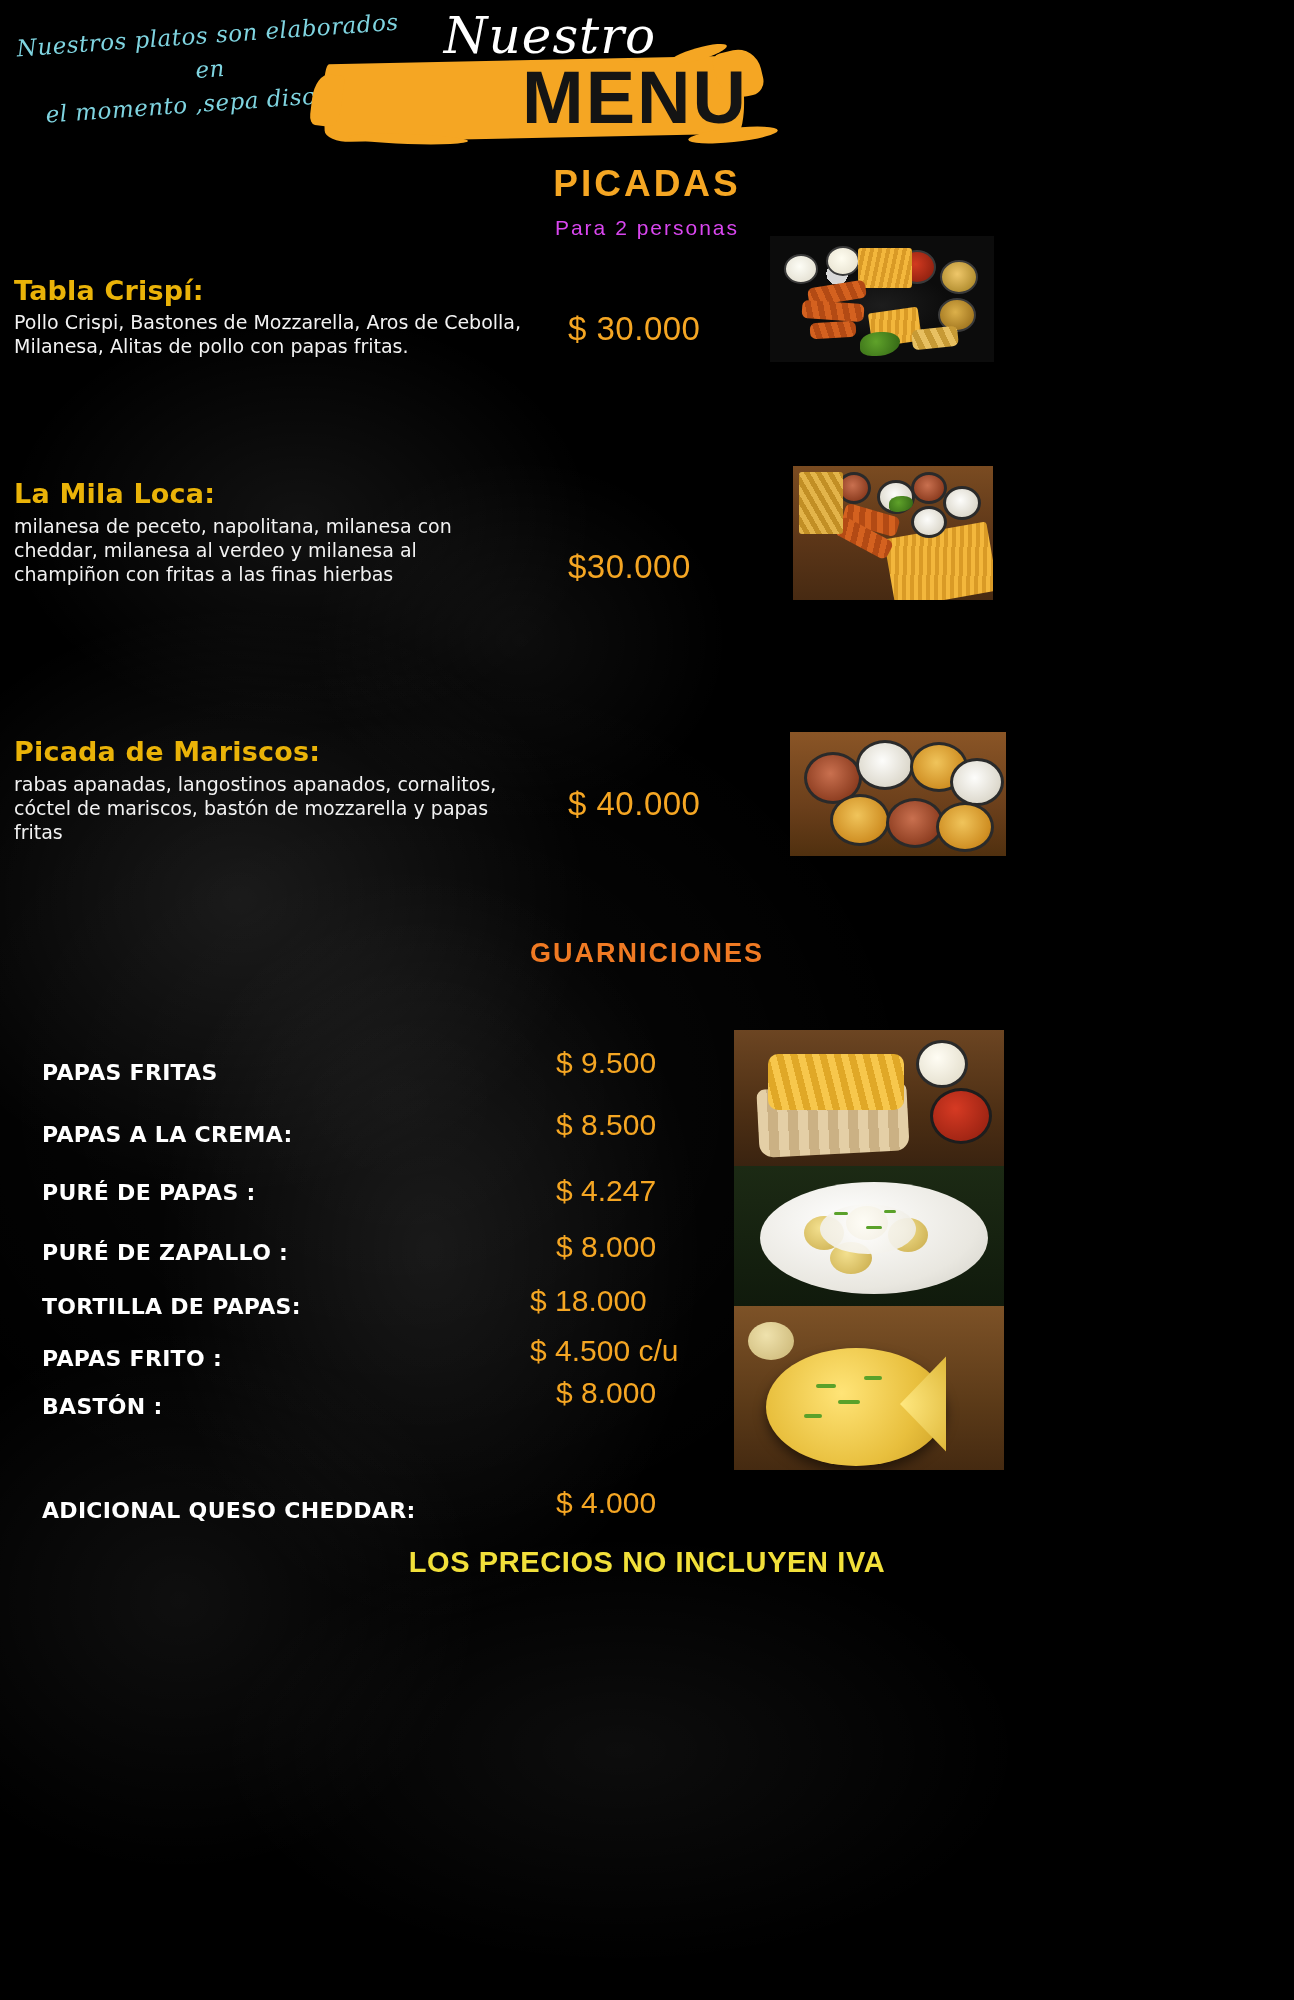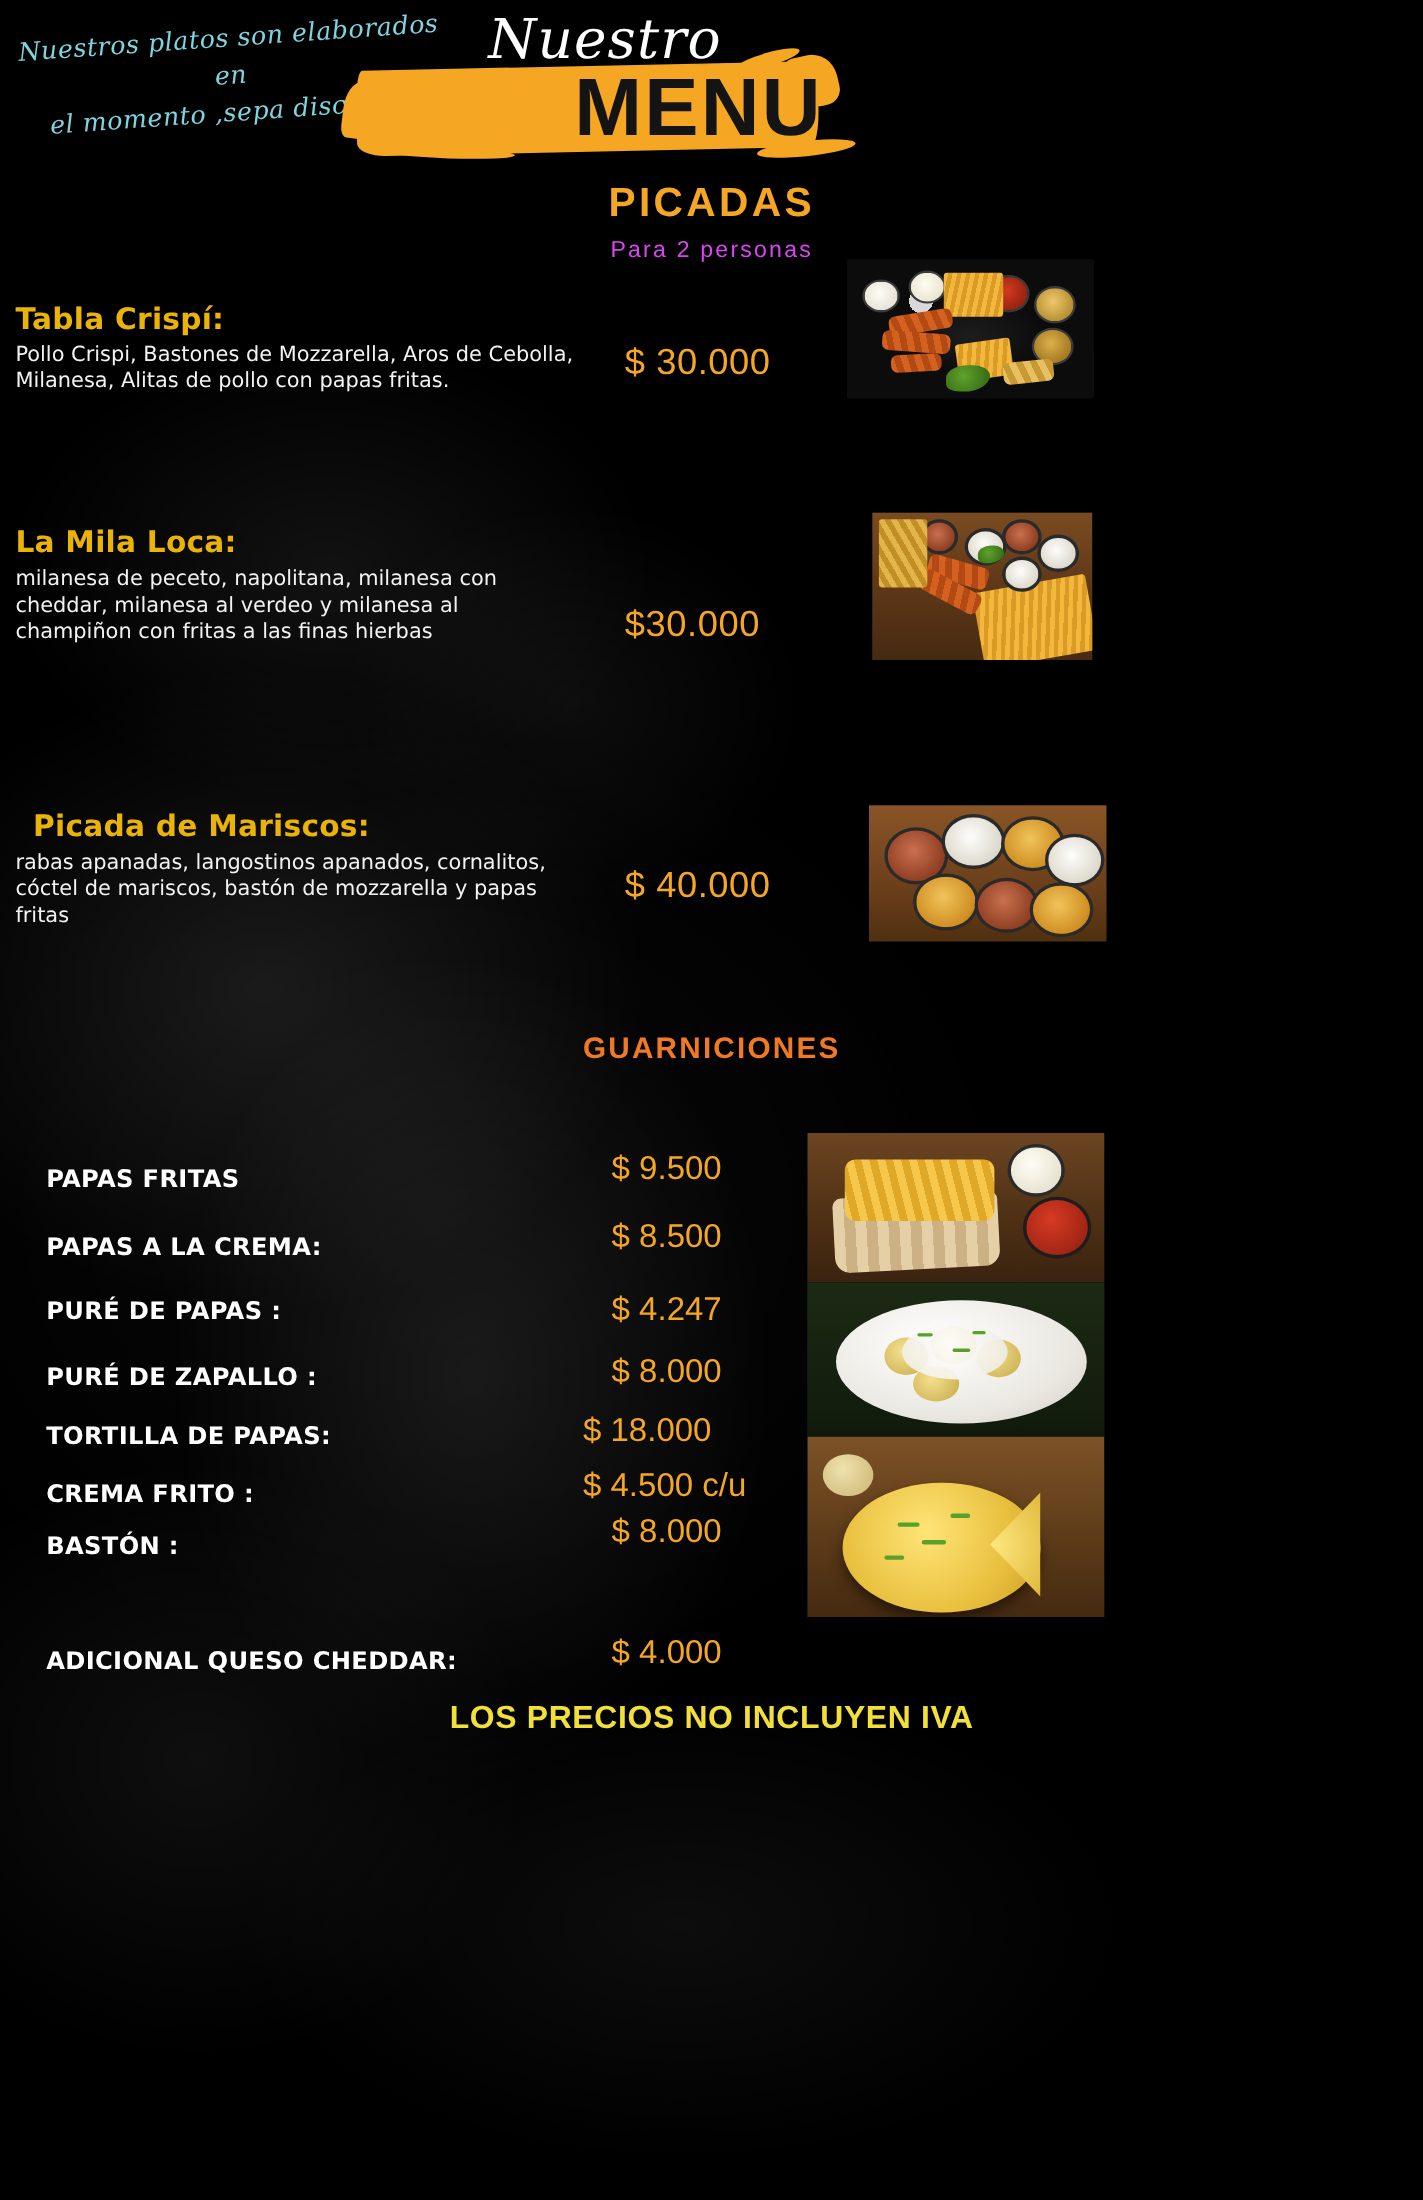--- a/index.html
+++ b/index.html
@@ -397,21 +397,21 @@
   <div class="bowl white" style="left:84px; top:14px; width:32px; height:28px;"></div>
   <div class="bowl dark" style="left:118px; top:6px; width:30px; height:26px;"></div>
   <div class="bowl white" style="left:150px; top:20px; width:32px; height:28px;"></div>
   <div class="bowl white" style="left:118px; top:40px; width:30px; height:26px;"></div>
   <div class="chicken" style="left:50px; top:44px; width:56px; height:20px; transform:rotate(16deg);"></div>
   <div class="chicken" style="left:42px; top:62px; width:58px; height:20px; transform:rotate(28deg);"></div>
   <div class="fry-cluster" style="left:6px; top:6px; width:44px; height:62px; background:repeating-linear-gradient(60deg,#e3b44a 0 5px,#c28f25 5px 10px);"></div>
   <div class="lettuce" style="left:96px; top:30px; width:24px; height:16px;"></div>
 </div>
 
-<div class="item-name" style="left:30px; top:736px;">Picada de Mariscos:</div>
+<div class="item-name" style="left:14px; top:736px;">Picada de Mariscos:</div>
 <div class="item-desc" style="left:14px; top:772px; width:500px;">
   <span>rabas apanadas, langostinos apanados, cornalitos,</span><br>
   <span>cóctel de mariscos, bastón de mozzarella y papas</span><br>
   <span>fritas</span>
 </div>
 <div class="item-price" style="left:568px; top:785px;">$ 40.000</div>
 
 <div class="photo" id="photo-mariscos" style="left:790px; top:732px; width:216px; height:124px;">
   <div class="plate"></div>
   <div class="bowl dark" style="left:14px; top:20px; width:52px; height:46px;"></div>
@@ -465,21 +465,21 @@
 
 <div class="g-name" style="left:42px; top:1180px;">PURÉ DE PAPAS :</div>
 <div class="g-price" style="left:556px; top:1174px;">$ 4.247</div>
 
 <div class="g-name" style="left:42px; top:1240px;">PURÉ DE ZAPALLO :</div>
 <div class="g-price" style="left:556px; top:1230px;">$ 8.000</div>
 
 <div class="g-name" style="left:42px; top:1294px;">TORTILLA DE PAPAS:</div>
 <div class="g-price" style="left:530px; top:1284px;">$ 18.000</div>
 
-<div class="g-name" style="left:42px; top:1346px;">CREMA FRITO :</div>
+<div class="g-name" style="left:42px; top:1346px;">PAPAS FRITO :</div>
 <div class="g-price" style="left:530px; top:1334px;">$ 4.500 c/u</div>
 
 <div class="g-name" style="left:42px; top:1394px;"> BASTÓN :</div>
 <div class="g-price" style="left:556px; top:1376px;">$ 8.000</div>
 
 <div class="g-name" style="left:42px; top:1498px;">ADICIONAL QUESO CHEDDAR:</div>
 <div class="g-price" style="left:556px; top:1486px;">$ 4.000</div>
 
 <div id="iva-note" style="top:1546px;">LOS PRECIOS NO INCLUYEN IVA</div>
 

